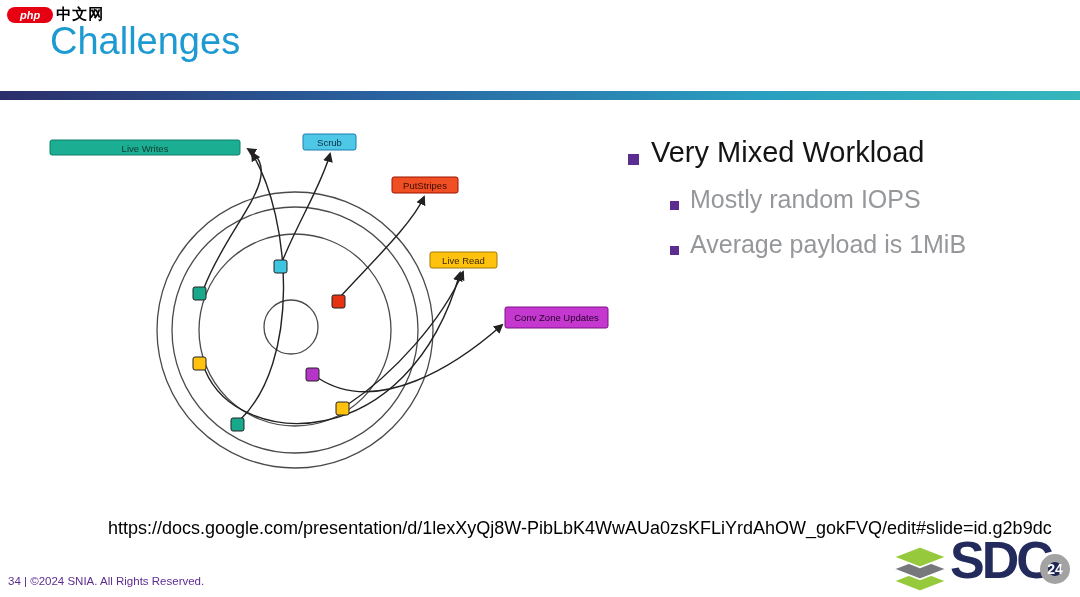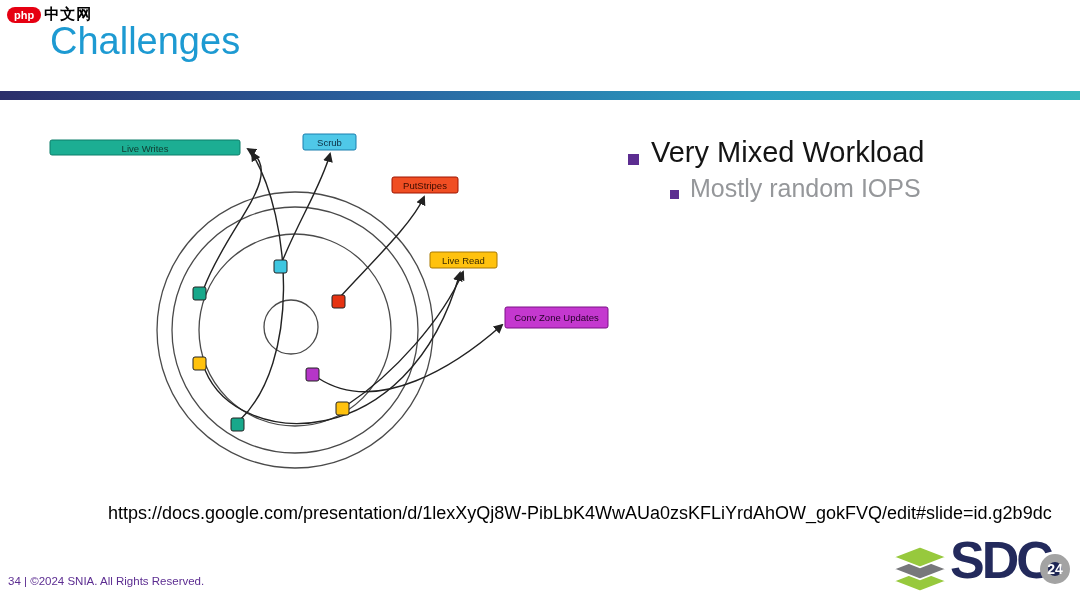--- a/index.html
+++ b/index.html
@@ -1,35 +1,35 @@
 <!DOCTYPE html>
 <html><head>
 <meta charset="utf-8">
 <style>
   html,body{margin:0;padding:0;}
   body{
     width:1080px;height:597px;position:relative;overflow:hidden;
     background:#ffffff;font-family:"Liberation Sans",sans-serif;
   }
   .watermark{position:absolute;left:7px;top:5px;display:flex;align-items:center;gap:3px;cursor:pointer;}
-  .php-oval{background:#e60012;color:#ffffff;font-weight:bold;font-size:11px;line-height:14px;padding:1px 7px;border-radius:10px;text-align:right;}
+  .php-oval{background:#e60012;color:#ffffff;font-weight:bold;font-style:italic;font-size:11px;line-height:14px;padding:1px 13px;border-radius:10px;text-align:right;}
   .wm-text{color:#000000;font-weight:bold;font-size:15px;letter-spacing:1px;}
   .slide-title{position:absolute;left:50px;top:20px;font-size:38px;color:#1d9ad2;}
   .title-rule{position:absolute;left:0;top:91px;width:1080px;height:9px;
     background:linear-gradient(90deg,#2b2e6a 0%,#29629f 35%,#2a9ec0 70%,#35b6bb 100%);}
   .diagram{position:absolute;left:0;top:112px;}
   .bullets{position:absolute;left:628px;top:136px;width:440px;}
   .bullet-row{display:flex;align-items:center;}
   .sq{flex:0 0 auto;background:#5c2d91;}
   .main-row .sq{width:11px;height:11px;margin:13px 12px 0 0;}
   .main-row .txt{font-size:29px;color:#141414;}
-  .sub-row{margin:5px 0 0 42px;}
+  .sub-row{margin:16px 0 0 42px;}
   .sub-row .sq{width:9px;height:9px;margin:11px 11px 0 0;}
   .sub-row .txt{font-size:25px;color:#95979a;}
-  .url-line{position:absolute;left:108px;top:503px;width:972px;font-size:18px;color:#000000;white-space:nowrap;overflow:hidden;}
+  .url-line{position:absolute;left:108px;top:518px;width:972px;font-size:18px;color:#000000;white-space:nowrap;overflow:hidden;}
   .copyright{position:absolute;left:8px;top:575px;font-size:11.5px;color:#5c2d91;}
   .sdc-logo{position:absolute;left:890px;top:540px;width:190px;height:57px;}
   .sdc-icon{position:absolute;left:0;top:4px;}
   .sdc-text{position:absolute;left:60px;top:-10px;font-size:52px;font-weight:bold;color:#232a5c;letter-spacing:-3px;}
   .sdc-badge{position:absolute;left:150px;top:14px;width:30px;height:30px;border-radius:50%;
     background:#1d2554;color:#fff;font-size:14px;font-weight:bold;
     display:flex;align-items:center;justify-content:center;border:8px solid #a3a3a3;box-sizing:border-box;}
   svg text{font-family:"Liberation Sans",sans-serif;}
 </style>
 </head>
@@ -97,20 +97,24 @@
 
 <div class="bullets">
   <div class="bullet-row main-row">
     <span class="sq"></span>
     <span class="txt">Very Mixed Workload</span>
   </div>
   <div class="bullet-row sub-row">
     <span class="sq"></span>
     <span class="txt">Mostly random IOPS</span>
   </div>
+  <div class="bullet-row sub-row">
+    <span class="sq"></span>
+    <span class="txt">Average payload is 1MiB</span>
+  </div>
 </div>
 
 <div class="url-line">https://docs.google.com/presentation/d/1lexXyQj8W-PibLbK4WwAUa0zsKFLiYrdAhOW_gokFVQ/edit#slide=id.g2b9dc</div>
 
 <div class="copyright">34 | ©2024 SNIA. All Rights Reserved.</div>
 
 <div class="sdc-logo">
   <svg class="sdc-icon" width="60" height="50" viewBox="0 0 70 56">
     <polygon points="35,30 66,42 35,54 4,42" fill="#97c93d" stroke="#ffffff" stroke-width="2"></polygon>
     <polygon points="35,16 66,28 35,40 4,28" fill="#77787b" stroke="#ffffff" stroke-width="2"></polygon>

